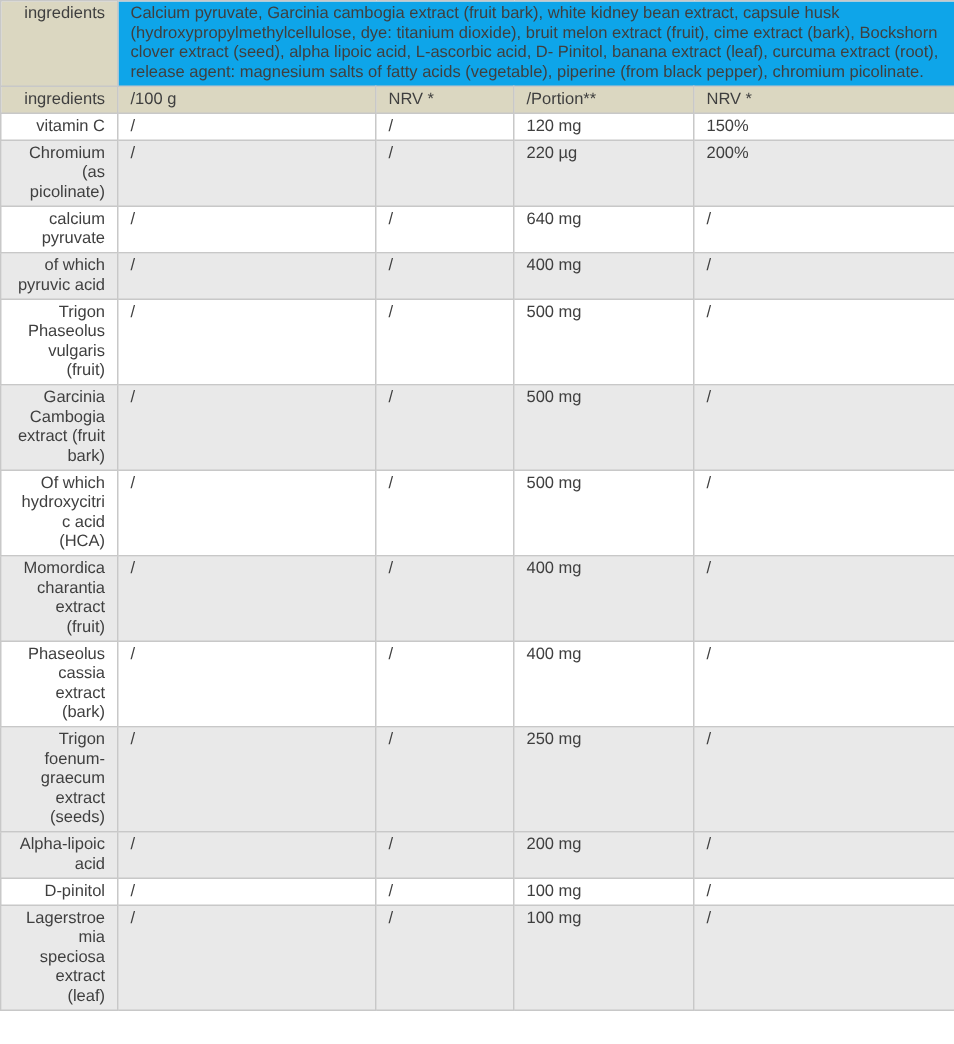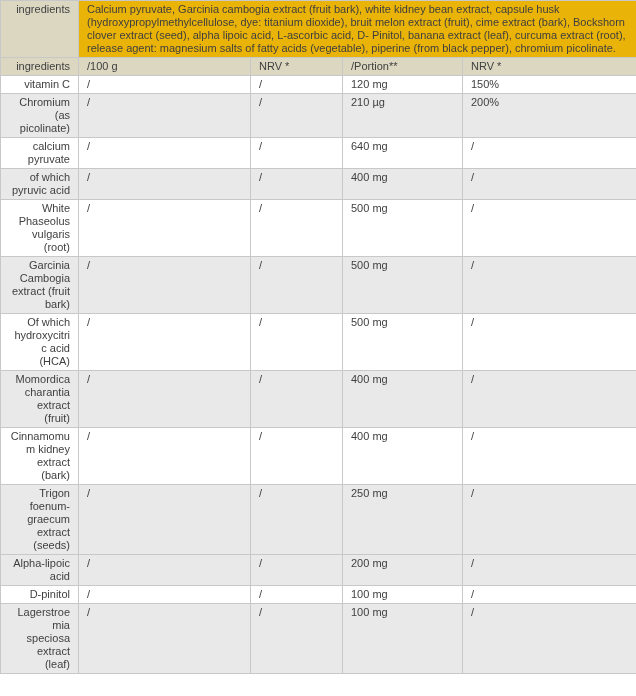--- a/index.html
+++ b/index.html
@@ -28,21 +28,21 @@
   .col-name   { width: 78px;  }
   .col-100g   { width: 172px; }
   .col-nrv1   { width: 92px;  }
   .col-port   { width: 120px; }
   .col-nrv2   { width: 174px; }
 
   td.tan {
     background: #dbd7c1;
   }
   td.desc-cell {
-    background: #eab308;
+    background: #0ea5e9;
   }
   tr.alt td {
     background: #e9e9e9;
   }
   td.num {
   }
   td.name-cell {
     text-align: right;
   }
 </style>
@@ -76,39 +76,39 @@
           <td class="name-cell">vitamin C</td>
           <td class="num">/</td>
           <td class="num">/</td>
           <td class="num">120 mg</td>
           <td class="num">150%</td>
         </tr>
         <tr class="alt">
           <td class="name-cell">Chromium (as picolinate)</td>
           <td class="num">/</td>
           <td class="num">/</td>
-          <td class="num">210 µg</td>
+          <td class="num">220 µg</td>
           <td class="num">200%</td>
         </tr>
         <tr>
           <td class="name-cell">calcium pyruvate</td>
           <td class="num">/</td>
           <td class="num">/</td>
           <td class="num">640 mg</td>
           <td class="num">/</td>
         </tr>
         <tr class="alt">
           <td class="name-cell">of which pyruvic acid</td>
           <td class="num">/</td>
           <td class="num">/</td>
           <td class="num">400 mg</td>
           <td class="num">/</td>
         </tr>
         <tr>
-          <td class="name-cell">White Phaseolus vulgaris (root)</td>
+          <td class="name-cell">Trigon Phaseolus vulgaris (fruit)</td>
           <td class="num">/</td>
           <td class="num">/</td>
           <td class="num">500 mg</td>
           <td class="num">/</td>
         </tr>
         <tr class="alt">
           <td class="name-cell">Garcinia Cambogia extract (fruit bark)</td>
           <td class="num">/</td>
           <td class="num">/</td>
           <td class="num">500 mg</td>
@@ -122,21 +122,21 @@
           <td class="num">/</td>
         </tr>
         <tr class="alt">
           <td class="name-cell">Momordica charantia extract (fruit)</td>
           <td class="num">/</td>
           <td class="num">/</td>
           <td class="num">400 mg</td>
           <td class="num">/</td>
         </tr>
         <tr>
-          <td class="name-cell">Cinnamomum kidney extract (bark)</td>
+          <td class="name-cell">Phaseolus cassia extract (bark)</td>
           <td class="num">/</td>
           <td class="num">/</td>
           <td class="num">400 mg</td>
           <td class="num">/</td>
         </tr>
         <tr class="alt">
           <td class="name-cell">Trigon foenum-graecum extract (seeds)</td>
           <td class="num">/</td>
           <td class="num">/</td>
           <td class="num">250 mg</td>

